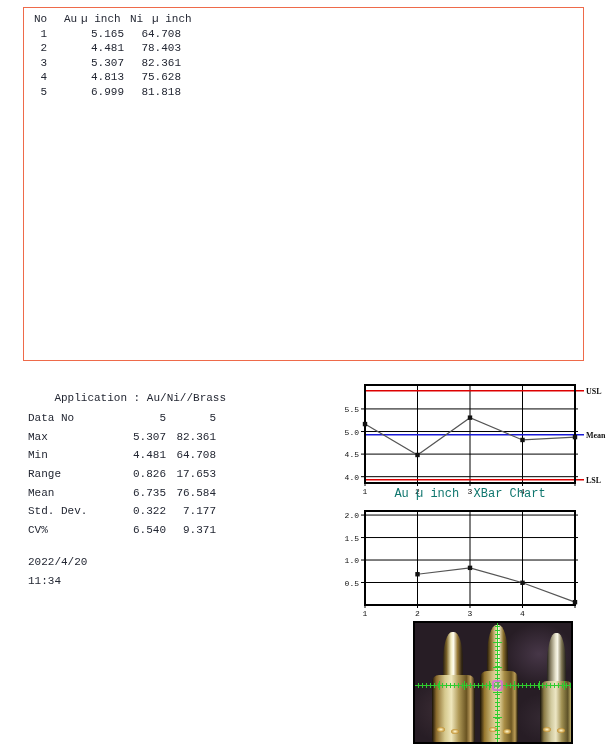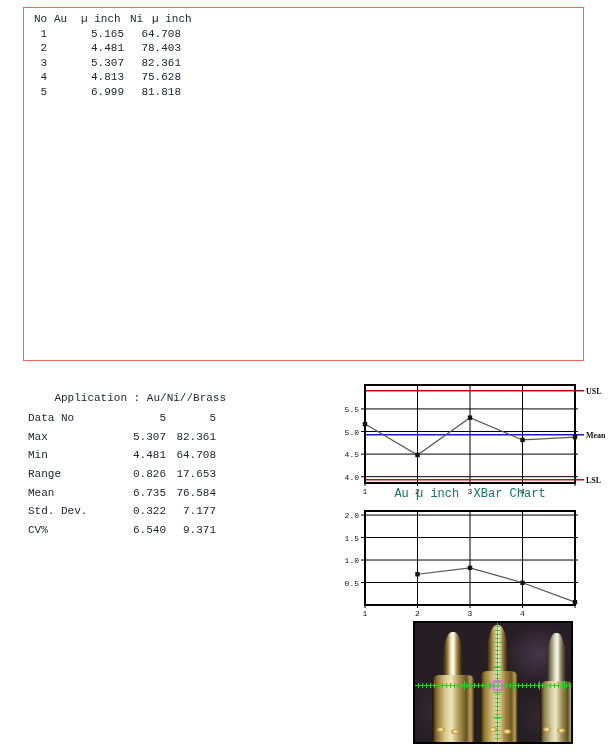--- a/index.html
+++ b/index.html
@@ -5,21 +5,21 @@
   html,body{margin:0;padding:0;background:#ffffff;}
   .page{position:relative;width:608px;height:755px;background:#ffffff;overflow:hidden;
         font-family:"Liberation Mono","DejaVu Sans Mono",monospace;color:#232733;}
 
   
   .readings-box{position:absolute;left:23px;top:7px;width:561px;height:354px;
                 border:1px solid #ee6a4a;box-sizing:border-box;}
   .rt{position:absolute;left:0;top:4px;width:100%;font-size:11px;line-height:14.6px;}
   .rt-row{position:relative;height:14.6px;}
   .rt-row span{position:absolute;white-space:pre;}
-  .h-no{left:10px;} .h-au{left:30px;} .h-auu{left:57px;} .h-ni{left:106px;} .h-niu{left:128px;}
+  .h-no{left:10px;} .h-au{left:40px;} .h-auu{left:57px;} .h-ni{left:106px;} .h-niu{left:128px;}
   .c-no{left:5px;width:18px;text-align:right;}
   .c-au{left:45px;width:55px;text-align:right;}
   .c-ni{left:102px;width:55px;text-align:right;}
 
   
   .app-line{position:absolute;left:28px;top:380px;font-size:11px;white-space:pre;}
   .stats{position:absolute;left:28px;top:412px;width:200px;font-size:11px;}
   .srow{position:relative;height:18.7px;}
   .srow span{position:absolute;white-space:pre;}
   .s-label{left:0;}
@@ -154,20 +154,24 @@
       <span class="s-au">0.322</span>
       <span class="s-ni">7.177</span>
     </div>
     <div class="srow">
       <span class="s-label">CV%</span>
       <span class="s-au">6.540</span>
       <span class="s-ni">9.371</span>
     </div>
   </div>
 
+  <div class="datetime">
+    <div>2022/4/20</div>
+    <div>11:34</div>
+  </div>
 
   <svg id="chart1" class="chart-svg" width="273" height="132">
       <line x1="30" y1="30.935483870967744" x2="240" y2="30.935483870967744" stroke="#000000" stroke-width="1"></line>
       <line x1="26" y1="30.935483870967744" x2="30" y2="30.935483870967744" stroke="#000000" stroke-width="1"></line>
       <line x1="240" y1="30.935483870967744" x2="243" y2="30.935483870967744" stroke="#000000" stroke-width="1"></line>
       <text x="24" y="33.935483870967744" text-anchor="end" font-size="8px" fill="#111" font-family="&quot;Liberation Mono&quot;,monospace">5.5</text>
       <line x1="30" y1="53.51612903225807" x2="240" y2="53.51612903225807" stroke="#000000" stroke-width="1"></line>
       <line x1="26" y1="53.51612903225807" x2="30" y2="53.51612903225807" stroke="#000000" stroke-width="1"></line>
       <line x1="240" y1="53.51612903225807" x2="243" y2="53.51612903225807" stroke="#000000" stroke-width="1"></line>
       <text x="24" y="56.51612903225807" text-anchor="end" font-size="8px" fill="#111" font-family="&quot;Liberation Mono&quot;,monospace">5.0</text>

